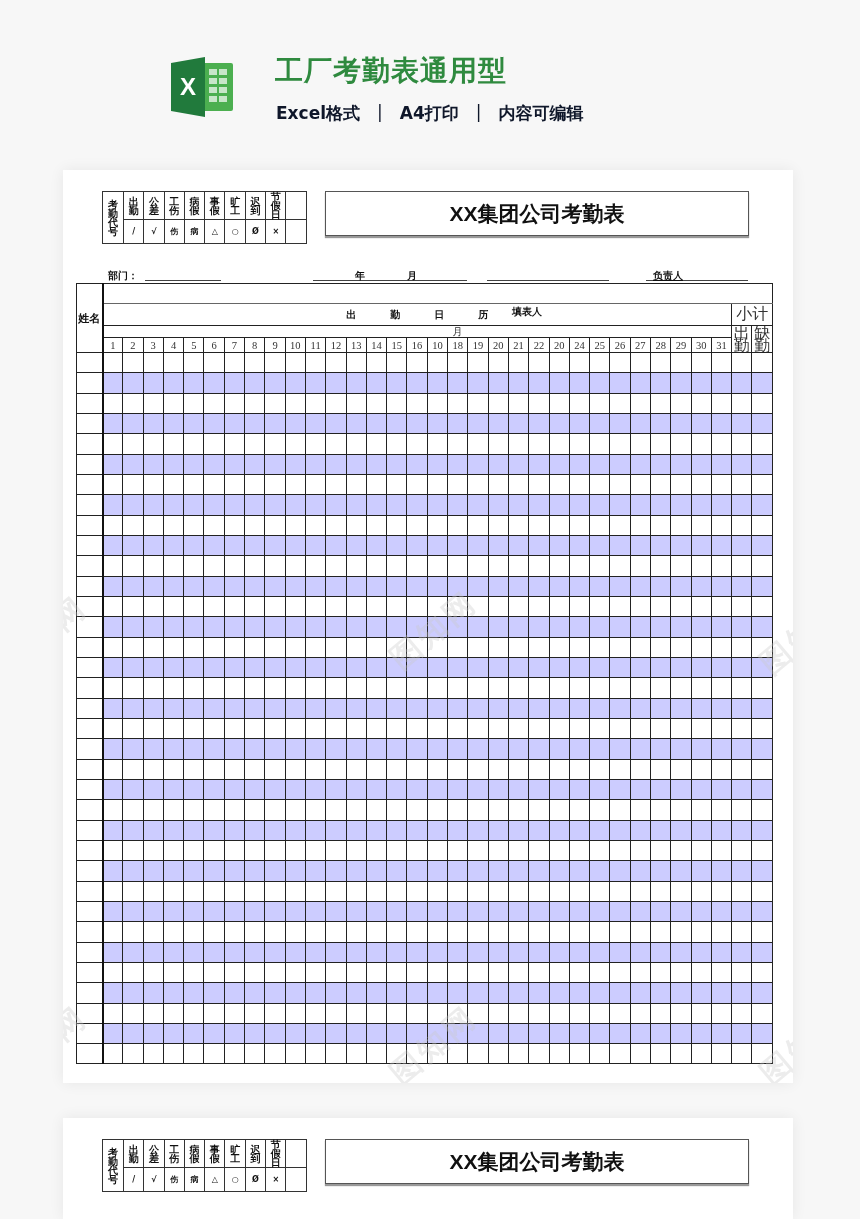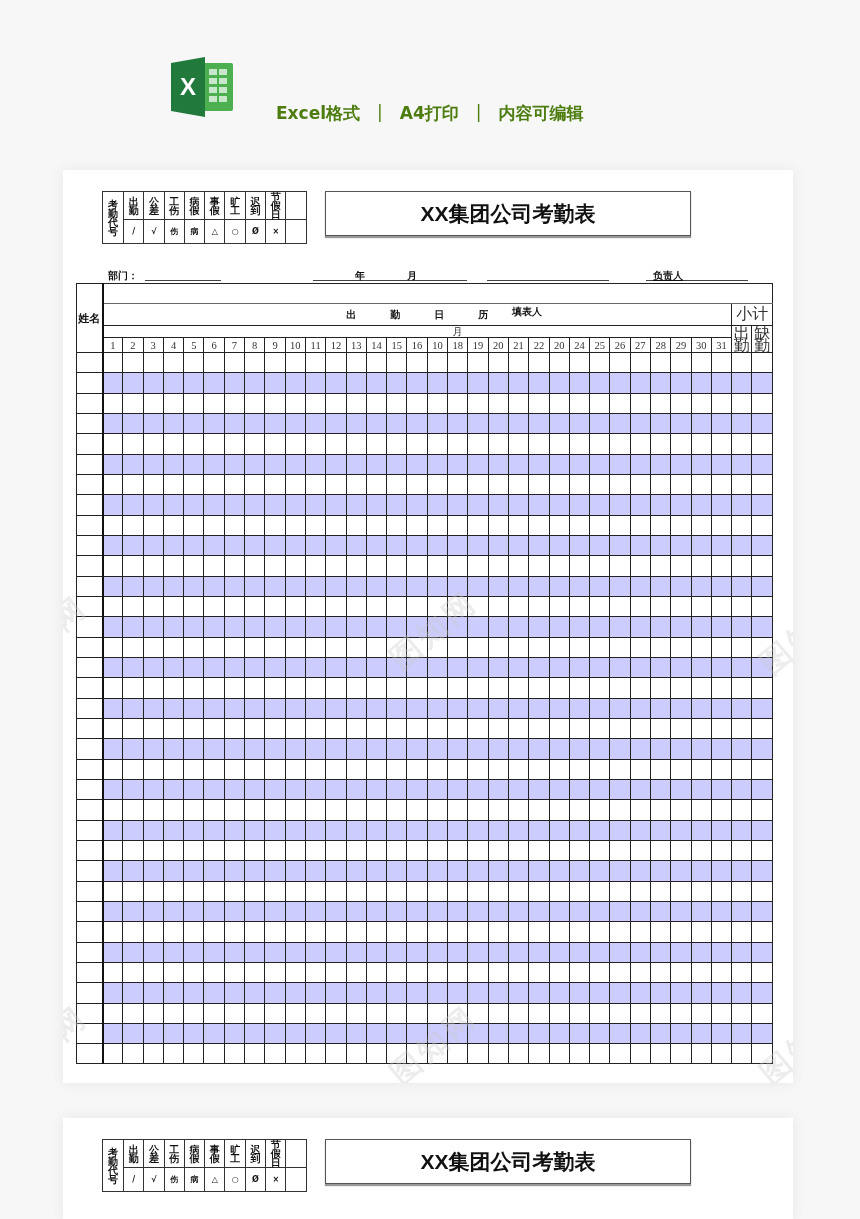--- a/index.html
+++ b/index.html
@@ -2,36 +2,36 @@
 <html><head>
 <meta charset="utf-8">
 <style>
   * { box-sizing: border-box; margin: 0; padding: 0; }
   html, body { width: 860px; height: 1219px; overflow: hidden; }
   body { background: #f7f7f7; font-family: "DejaVu Sans", "Liberation Sans", sans-serif; position: relative; }
 
   .header { position: absolute; left: 0; top: 0; width: 860px; height: 160px; }
   .xl-icon { position: absolute; left: 171px; top: 57px; width: 62px; height: 60px; }
   .title { position: absolute; left: 275px; top: 52px; font-size: 28px; font-weight: bold; color: #2f8a3f; letter-spacing: 1px; }
-  .subtitle { position: absolute; left: 276px; top: 102px; font-size: 17px; font-weight: bold; color: #4d7c0f; display: flex; gap: 0; }
+  .subtitle { position: absolute; left: 276px; top: 102px; font-size: 17px; font-weight: bold; color: #0f172a; display: flex; gap: 0; }
   .subtitle .sep { margin: 0 17px; font-weight: normal; }
 
   .page { position: absolute; left: 63px; width: 730px; background: #fff; box-shadow: 0 0 14px rgba(0,0,0,0.07); overflow: hidden; }
   .page1 { top: 170px; height: 913px; }
   .page2 { top: 1118px; height: 101px; }
 
   
   .legend { position: absolute; left: 39px; top: 21px; border-collapse: collapse; font-family: "DejaVu Sans", sans-serif; }
   .legend td { border: 1px solid #333; text-align: center; vertical-align: middle; font-size: 10px; font-weight: bold; line-height: 9px; color: #111; padding: 0; }
   .legend td.code-h { width: 21px; }
   .legend td.c { width: 20.3px; }
   .legend tr.r1 td.c { height: 21px; }
   .legend tr.r2 td.c { height: 24px; font-size: 8px; }
 
-  .big-title-box { position: absolute; left: 262px; top: 21px; width: 366px; height: 45px; border: 1px solid #555; box-shadow: 0 2px 1px #999; display: flex; align-items: center; justify-content: center; font-size: 21px; font-weight: bold; color: #111; font-family: "Liberation Sans", "DejaVu Sans", sans-serif; }
+  .big-title-box { position: absolute; left: 262px; top: 21px; width: 424px; height: 45px; border: 1px solid #555; box-shadow: 0 2px 1px #999; display: flex; align-items: center; justify-content: center; font-size: 21px; font-weight: bold; color: #111; font-family: "Liberation Sans", "DejaVu Sans", sans-serif; }
 
   .meta-line { position: absolute; top: 99px; height: 14px; font-size: 10px; font-weight: bold; color: #111; }
   .uline { position: absolute; border-bottom: 1px solid #444; height: 1px; }
 
   
   .grid { position: absolute; left: 13px; top: 113px; width: 696px; }
   .grid table { border-collapse: collapse; table-layout: fixed; width: 696px; }
   .grid td { border: 1px solid #222; padding: 0; text-align: center; font-family: "Liberation Serif", "DejaVu Serif", serif; font-size: 10.5px; color: #333; overflow: hidden; white-space: nowrap; }
   .grid td.name-col { border-right: 2px solid #111; font-family: "DejaVu Sans", sans-serif; font-weight: bold; font-size: 11px; color: #111; }
   .grid td.calendar { font-family: "DejaVu Sans", sans-serif; font-weight: bold; font-size: 10px; color: #111; letter-spacing: 0; }
@@ -55,20 +55,21 @@
       <rect x="38" y="21" width="8" height="6"></rect>
         <rect x="48" y="21" width="8" height="6"></rect>
       <rect x="38" y="30" width="8" height="6"></rect>
         <rect x="48" y="30" width="8" height="6"></rect>
       <rect x="38" y="39" width="8" height="6"></rect>
         <rect x="48" y="39" width="8" height="6"></rect>
     </g>
     <polygon points="0,6 34,0 34,60 0,54" fill="#217a3c"></polygon>
     <text x="17" y="38" font-family="Liberation Sans, sans-serif" font-weight="bold" font-size="24" fill="#fff" text-anchor="middle">X</text>
   </svg>
+  <div class="title">工厂考勤表通用型</div>
   <div class="subtitle">
     <span>Excel格式</span>
     <span class="sep">|</span>
     <span>A4打印</span>
     <span class="sep">|</span>
     <span>内容可编辑</span>
   </div>
 </div>
 
 <div class="page page1">

